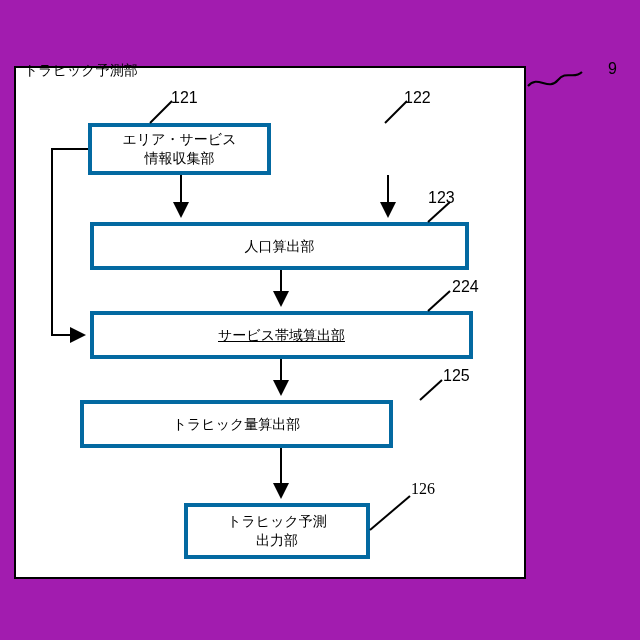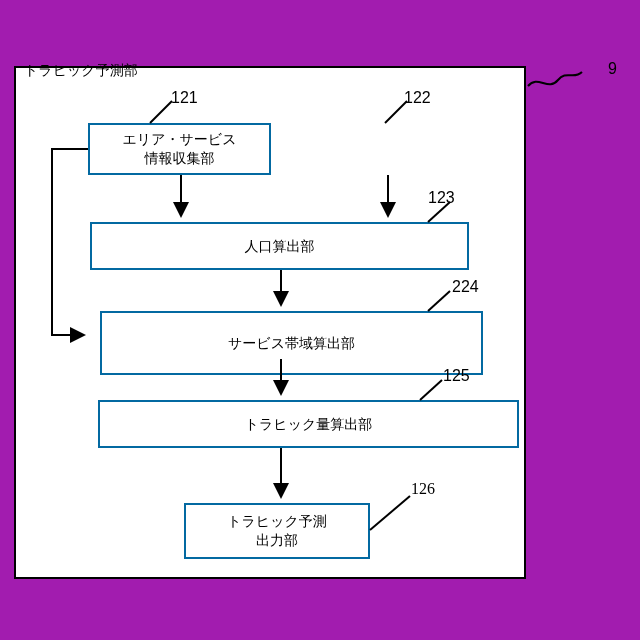--- a/index.html
+++ b/index.html
@@ -30,21 +30,21 @@
     position: absolute;
     left: 24px;
     top: 62px;
     font-size: 14px;
     color: #000;
     white-space: nowrap;
   }
   
   .box {
     position: absolute;
-    border: 2px solid #0369a1;
+    border: 4px solid #0369a1;
     box-sizing: border-box;
     background: #fff;
     display: flex;
     align-items: center;
     justify-content: center;
     text-align: center;
     font-size: 14px;
     line-height: 1.35;
     color: #000;
   }
@@ -85,26 +85,26 @@
   </div>
   <div class="ref" style="left:171px; top:89px;">121</div>
 
   <div class="ref" style="left:404px; top:89px;">122</div>
 
   <div class="box" style="left:90px; top:222px; width:379px; height:48px;">
     <span>人口算出部</span>
   </div>
   <div class="ref" style="left:428px; top:189px;">123</div>
 
-  <div class="box" style="left:100px; top:311px; width:383px; height:64px;">
+  <div class="box" style="left:90px; top:311px; width:383px; height:48px;text-decoration:underline;">
     <span>サービス帯域算出部</span>
   </div>
   <div class="ref" style="left:452px; top:278px;">224</div>
 
-  <div class="box" style="left:98px; top:400px; width:421px; height:48px;">
+  <div class="box" style="left:80px; top:400px; width:313px; height:48px;">
     <span>トラヒック量算出部</span>
   </div>
   <div class="ref" style="left:443px; top:367px;">125</div>
 
   <div class="box" style="left:184px; top:503px; width:186px; height:56px;">
     <div>
       <span>トラヒック予測</span>
       <span>出力部</span>
     </div>
   </div>

